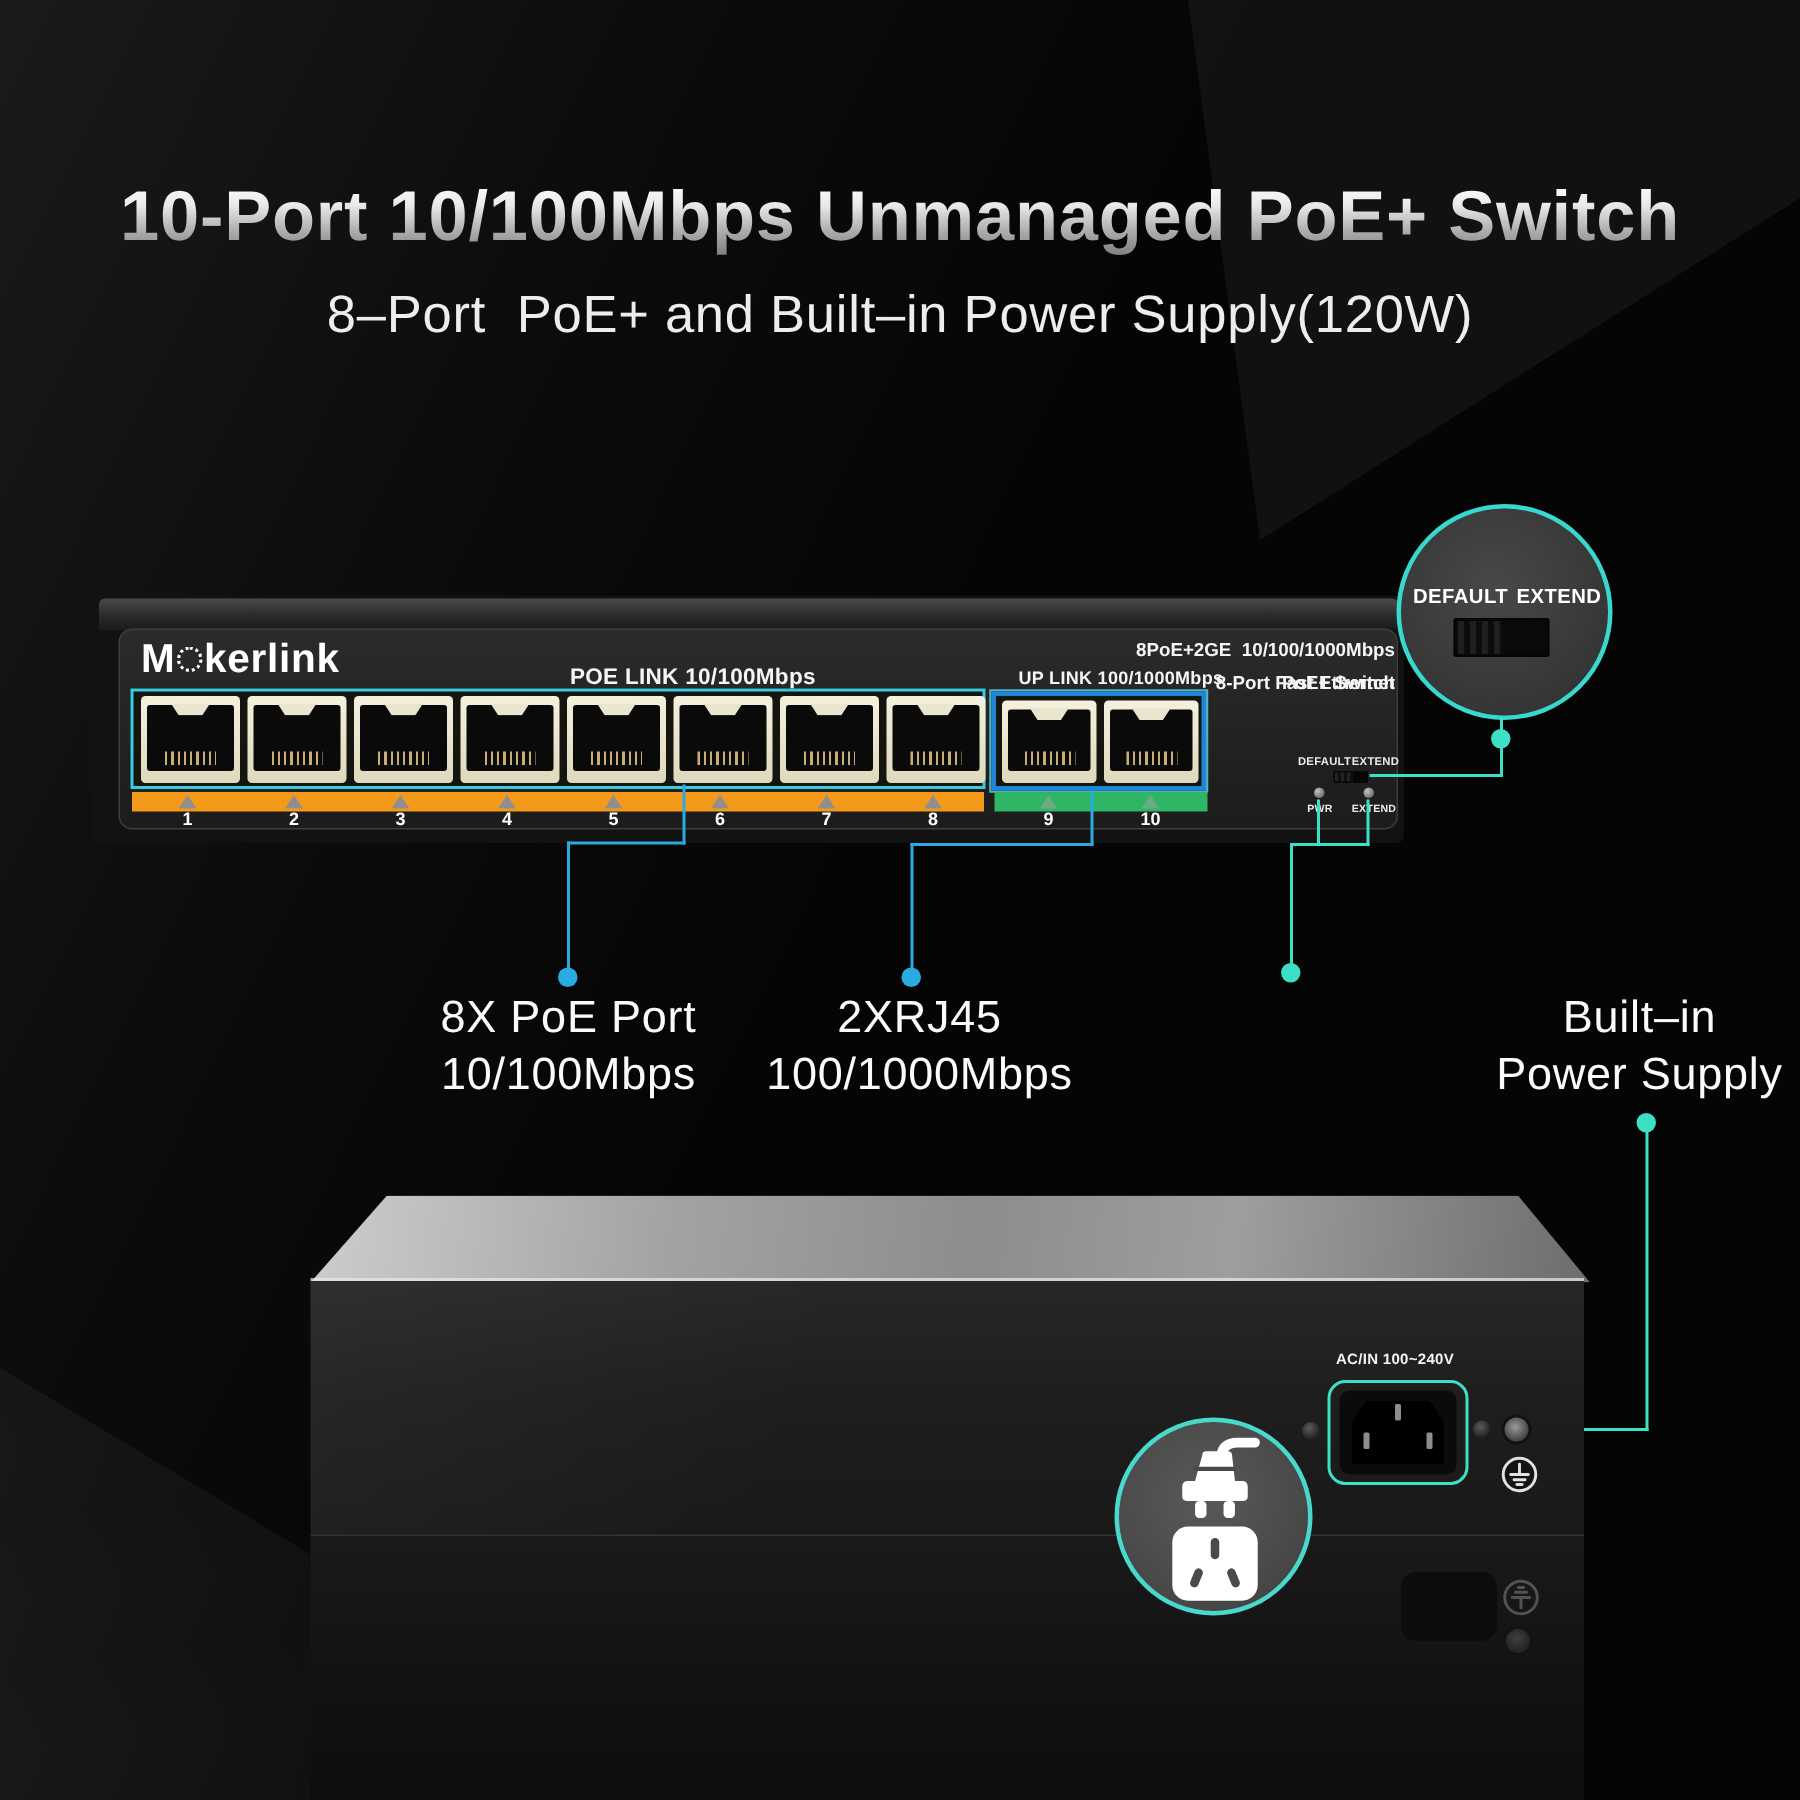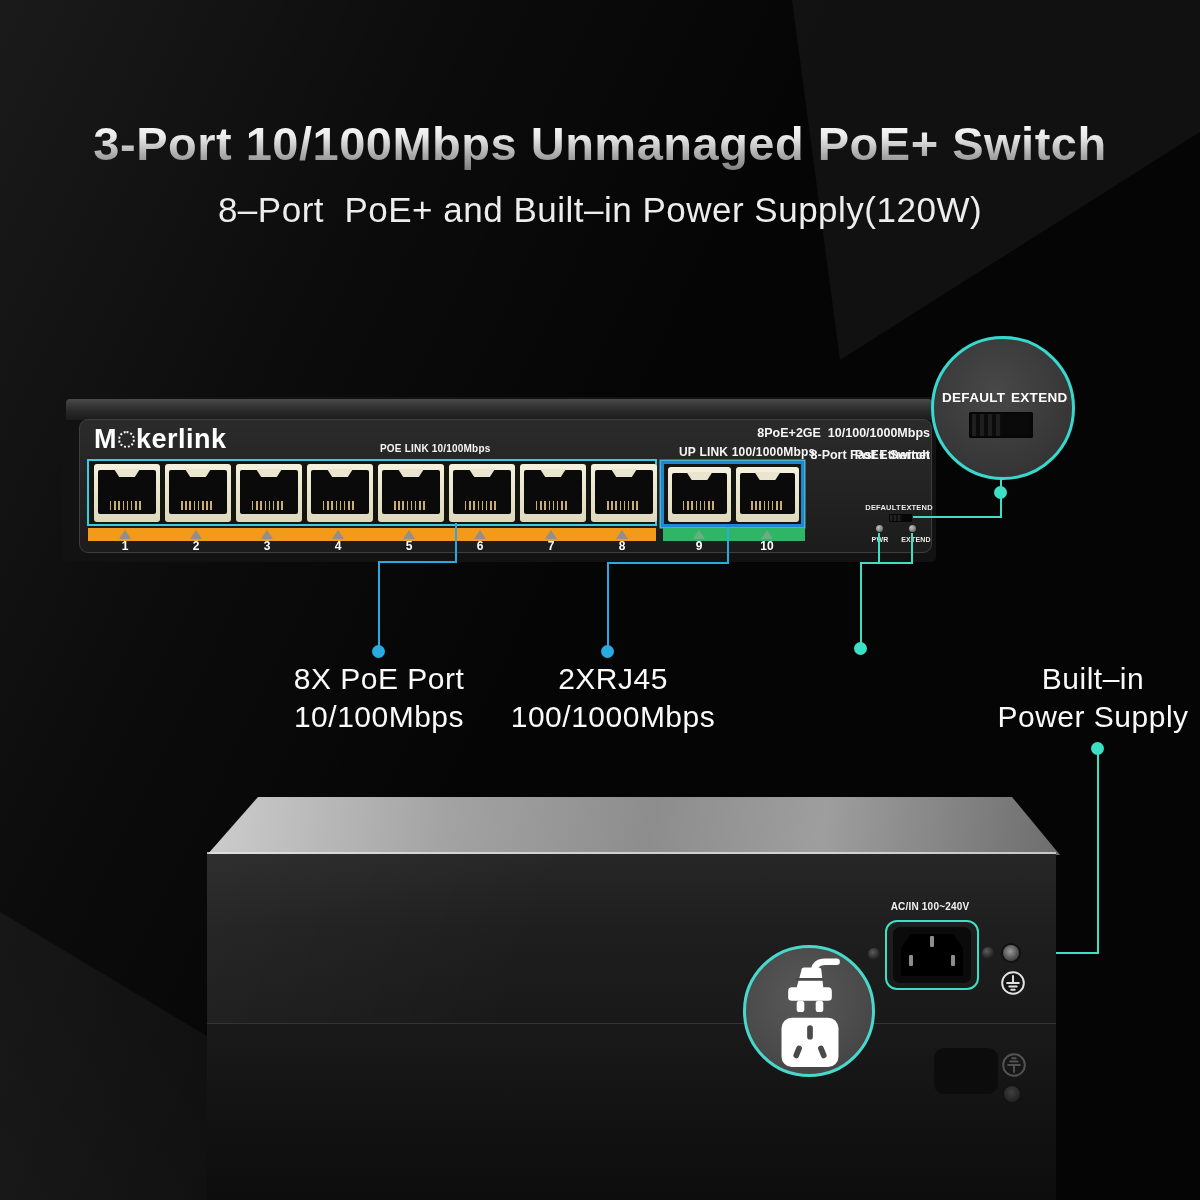--- a/index.html
+++ b/index.html
@@ -29,21 +29,21 @@
   
   .sw-body{left:62px;top:397px;width:874px;height:165px;background:#121212;border-radius:5px;}
   .sw-top{left:66px;top:399px;width:866px;height:21px;border-radius:4px 4px 0 0;
     background:linear-gradient(180deg,#4a4a4a,#2a2a2a 55%,#1b1b1b);}
   .sw-panel{left:79px;top:419px;width:853px;height:134px;
     background:linear-gradient(180deg,#2b2b2b,#202020 70%,#1c1c1c);
     border:1px solid #3e3e3e;border-radius:9px;box-sizing:border-box;}
   .brand{left:94px;top:424px;color:#fff;font-size:27px;font-weight:bold;letter-spacing:.5px;}
   .brand .o-dot{display:inline-block;width:13px;height:13px;border:2.6px dotted #fff;border-radius:50%;
     margin:0 1px;position:relative;top:0px;}
-  .group-label{color:#f5f5f5;font-size:10px;font-weight:bold;letter-spacing:.2px;white-space:pre;}
+  .group-label{color:#f5f5f5;font-size:15px;font-weight:bold;letter-spacing:.2px;white-space:pre;}
   .spec{color:#f5f5f5;font-size:12.5px;font-weight:bold;text-align:right;right:270px;white-space:pre;}
   .poe-box{left:87px;top:459px;width:570px;height:67px;box-sizing:border-box;
     border:2px solid var(--poe-box-cyan);background:#15150f;}
   .uplink-box{left:661px;top:461px;width:143px;height:66px;box-sizing:border-box;
     border:3px solid var(--uplink-box-blue);box-shadow:0 0 0 1.5px rgba(90,215,234,.8);background:#15150f;}
   .port{position:absolute;background:linear-gradient(180deg,#f4f1de,#ded9bc);border-radius:3px;}
   .cavity{position:absolute;left:4px;right:4px;top:6px;bottom:8px;background:#0a0a0a;border-radius:2px;}
   .cavity::before{content:"";position:absolute;left:50%;transform:translateX(-50%);top:-1px;width:26px;height:8px;
     background:var(--port-cream);clip-path:polygon(0 0,100% 0,80% 100%,20% 100%);}
   .cavity::after{content:"";position:absolute;left:50%;transform:translateX(-50%);bottom:4px;width:34px;height:9px;
@@ -104,21 +104,21 @@
   .ghost-blob{left:934px;top:1048px;width:64px;height:46px;border-radius:10px;background:#0a0a0a;opacity:.8;}
 </style>
 </head>
 <body>
 
 <div class="canvas">
   <div class="abs bg-sheen1"></div>
   <div class="abs bg-sheen2"></div>
   <div class="abs bg-sheen3"></div>
 
-  <div class="abs title">3-Port 10/100Mbps Unmanaged PoE+ Switch</div>
+  <div class="abs title">10-Port 10/100Mbps Unmanaged PoE+ Switch</div>
   <div class="abs subtitle">8–Port  PoE+ and Built–in Power Supply(120W)</div>
 
   <div class="abs sw-body"></div>
   <div class="abs sw-top"></div>
   <div class="abs sw-panel"></div>
 
   <div class="abs brand"><span>M</span><span class="o-dot"></span><span>kerlink</span></div>
 
   <div class="abs group-label" style="left:380px;top:443px;">POE LINK 10/100Mbps</div>
   <div class="abs group-label" style="left:679px;top:445px;font-size:12px;">UP LINK 100/1000Mbps</div>

